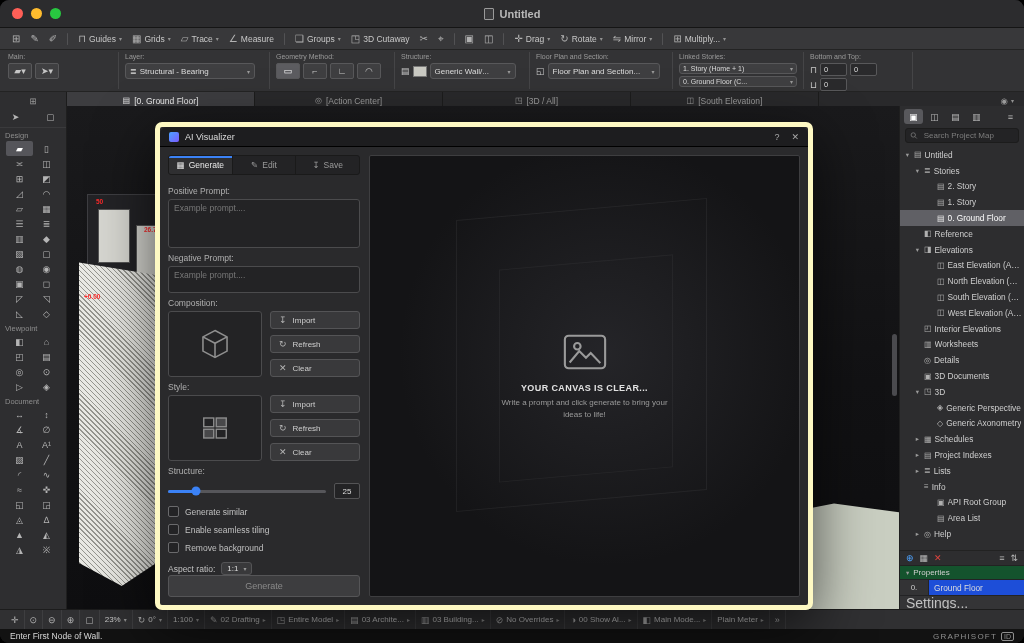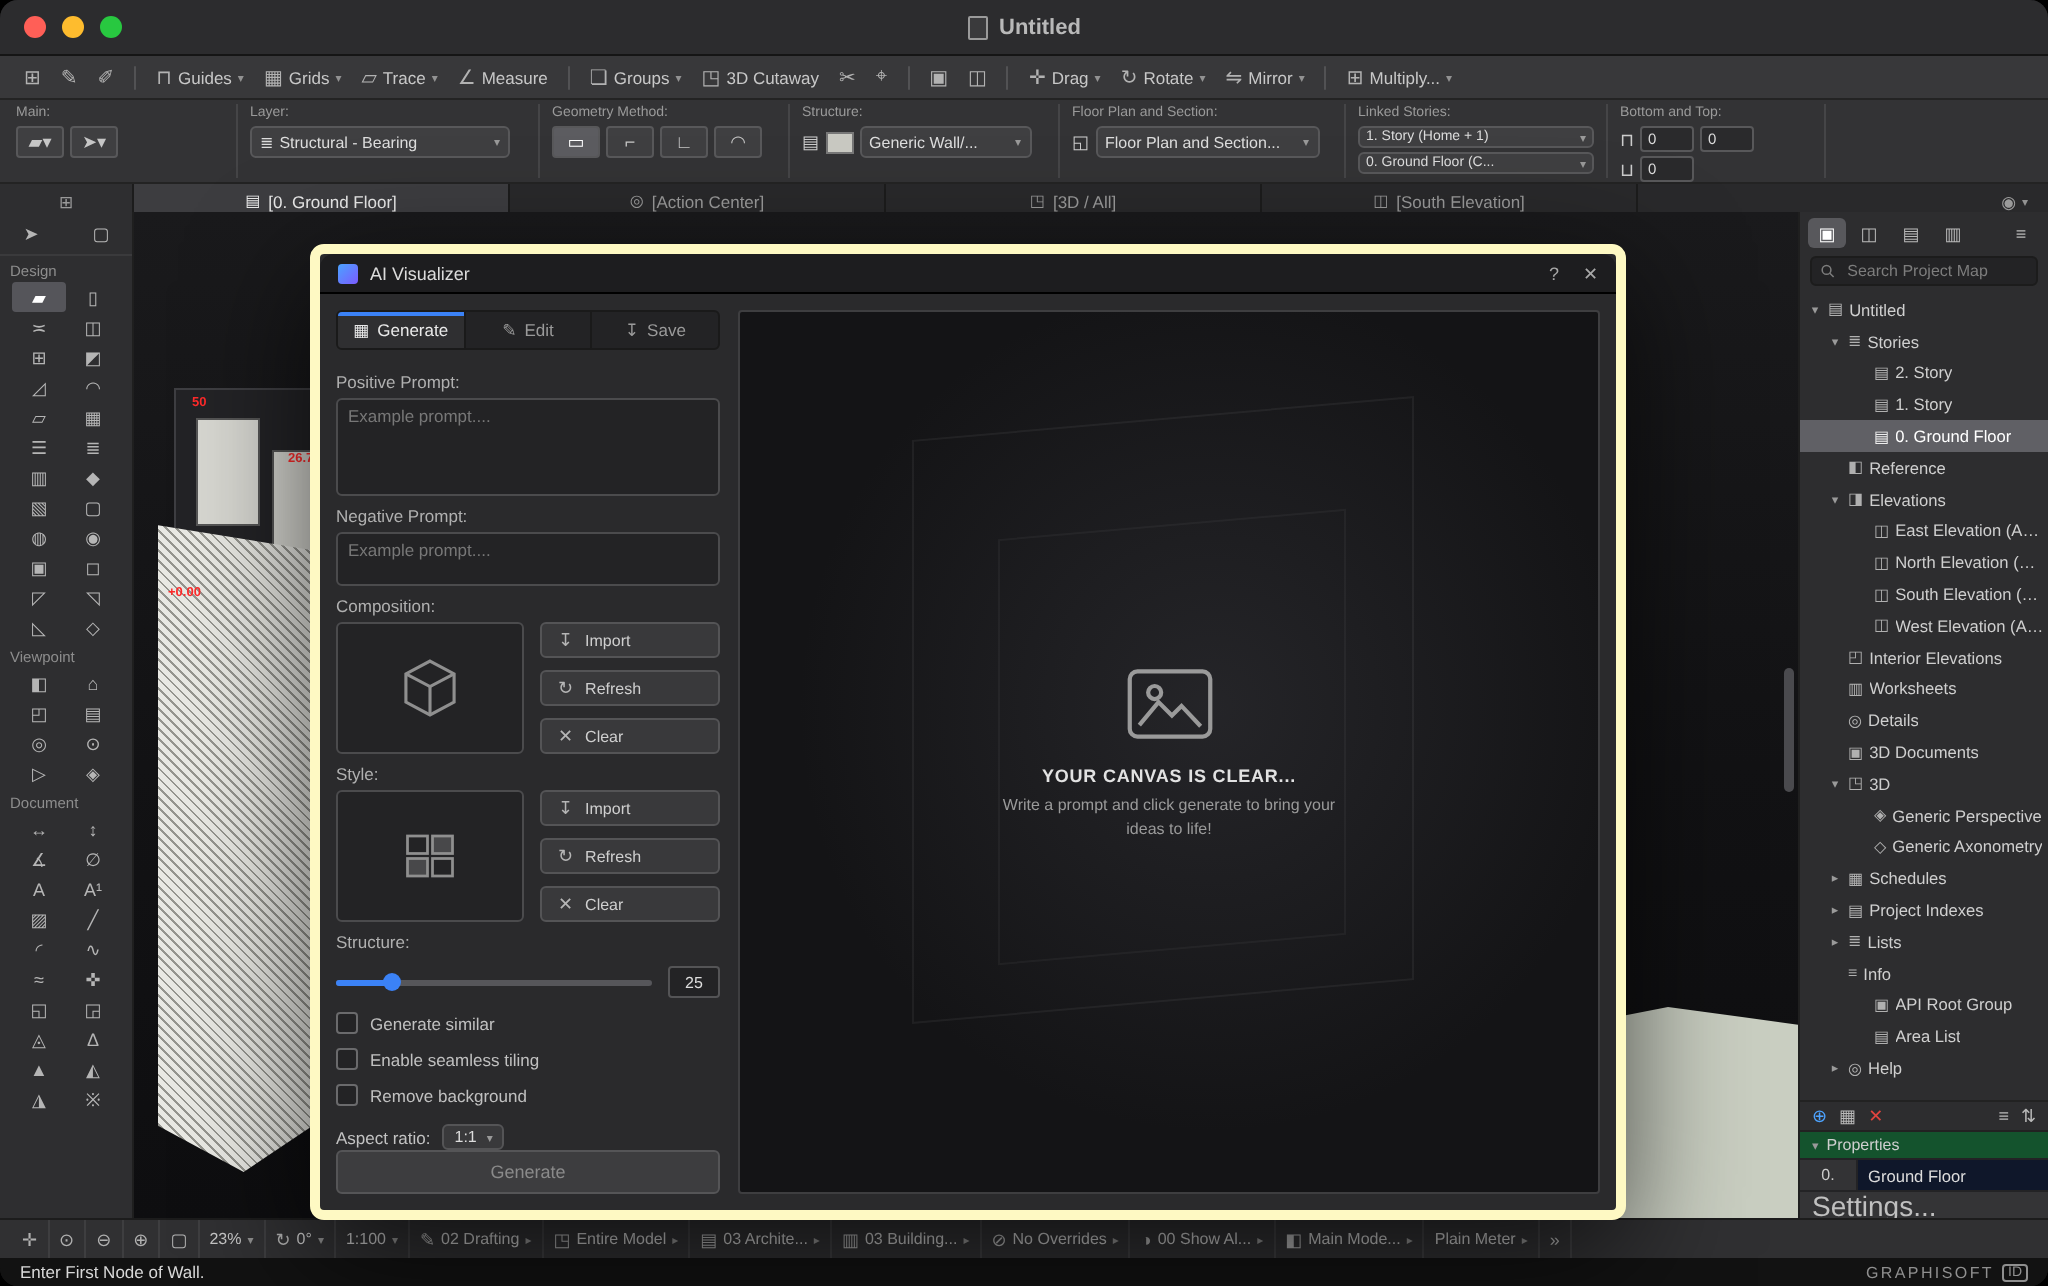--- a/index.html
+++ b/index.html
@@ -123,21 +123,21 @@
   .ticon{font-size:8px;color:#b0b0b0;flex:none;}
   .tree-row.selected .ticon{color:#eee;}
   .tlabel{font-size:8.3px;overflow:hidden;text-overflow:ellipsis;}
   .sb-footer{display:flex;align-items:center;gap:6px;padding:2px 6px;border-top:1px solid #222;flex:none;}
   .sbf-ic{font-size:9px;color:#b8b8b8;}
   .sbf-ic.blue{color:#4da3ff}.sbf-ic.red{color:#e0443e}.sbf-ic.right{margin-left:auto;}
   .props-header{height:13px;background:#14532d;display:flex;align-items:center;gap:4px;padding:0 6px;font-size:8px;color:#cfcfcf;border-top:1px solid #222;flex:none;}
   .props-arrow{font-size:6.5px;color:#9a9a9a;}
   .props-row{display:flex;align-items:stretch;height:15px;border-top:1px solid #232325;flex:none;}
   .props-cell-icon{width:28px;display:flex;align-items:center;justify-content:center;gap:2px;border-right:1px solid #232325;font-size:8px;color:#ccc;background:#333335;}
-  .props-cell-val{flex:1;padding-left:5px;font-size:8.3px;color:#ddd;background:#0f172a;display:flex;align-items:center;}
+  .props-cell-val{flex:1;padding-left:5px;font-size:8.3px;color:#ddd;background:#1d4ed8;display:flex;align-items:center;}
   .settings-row{height:14px;display:flex;align-items:center;padding-left:6px;font-size:14px;color:#c0c0c0;background:#343436;border-top:1px solid #232325;flex:none;}
 
   
   .bottombar{position:absolute;left:0;right:0;bottom:14px;height:19px;background:#303032;border-top:1px solid #1c1c1c;display:flex;align-items:center;padding:0 6px;font-size:8px;color:#c5c5c5;overflow:hidden;}
   .bb-item{display:flex;align-items:center;gap:3px;padding:0 5px;height:100%;border-right:1px solid #3e3e40;white-space:nowrap;flex:none;}
   .bb-glyph{font-size:9px;color:#b0b0b0;}
   .bb-chev{font-size:6px;color:#8f8f8f;}
   .statusbar{position:absolute;left:0;right:0;bottom:0;height:14px;background:#121212;display:flex;align-items:center;padding:0 10px;font-size:8.5px;color:#d8d8d8;}
   .status-brand{margin-left:auto;display:flex;align-items:flex-start;gap:4px;color:#8f8f8f;letter-spacing:1.2px;font-size:8px;}
   .brand-id{border:1px solid #8f8f8f;border-radius:2px;padding:0 2px;font-size:7px;letter-spacing:0;}

